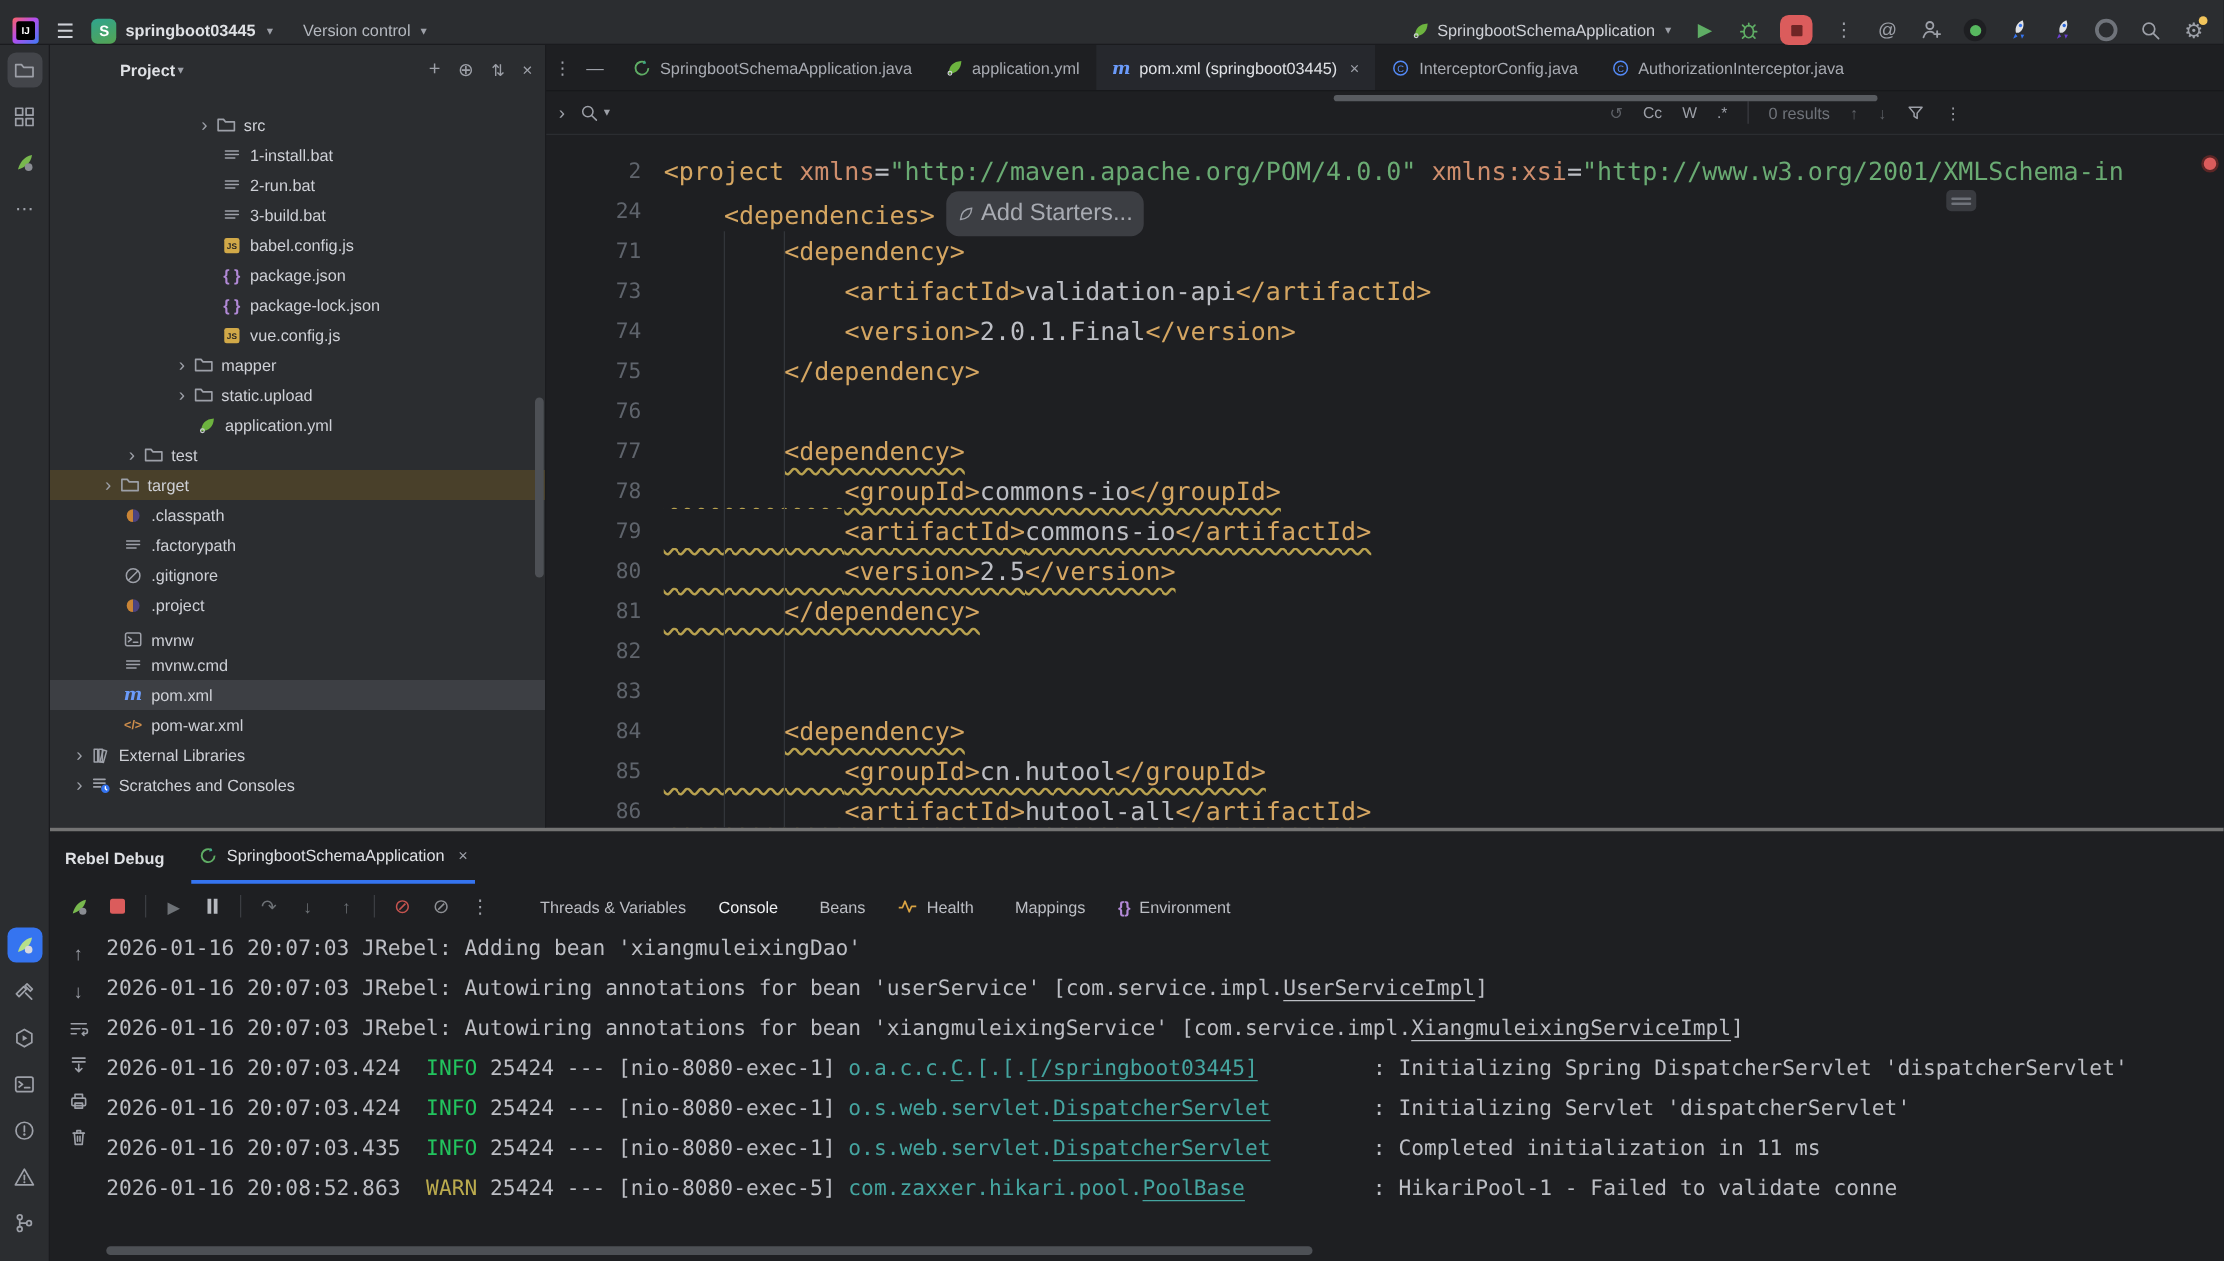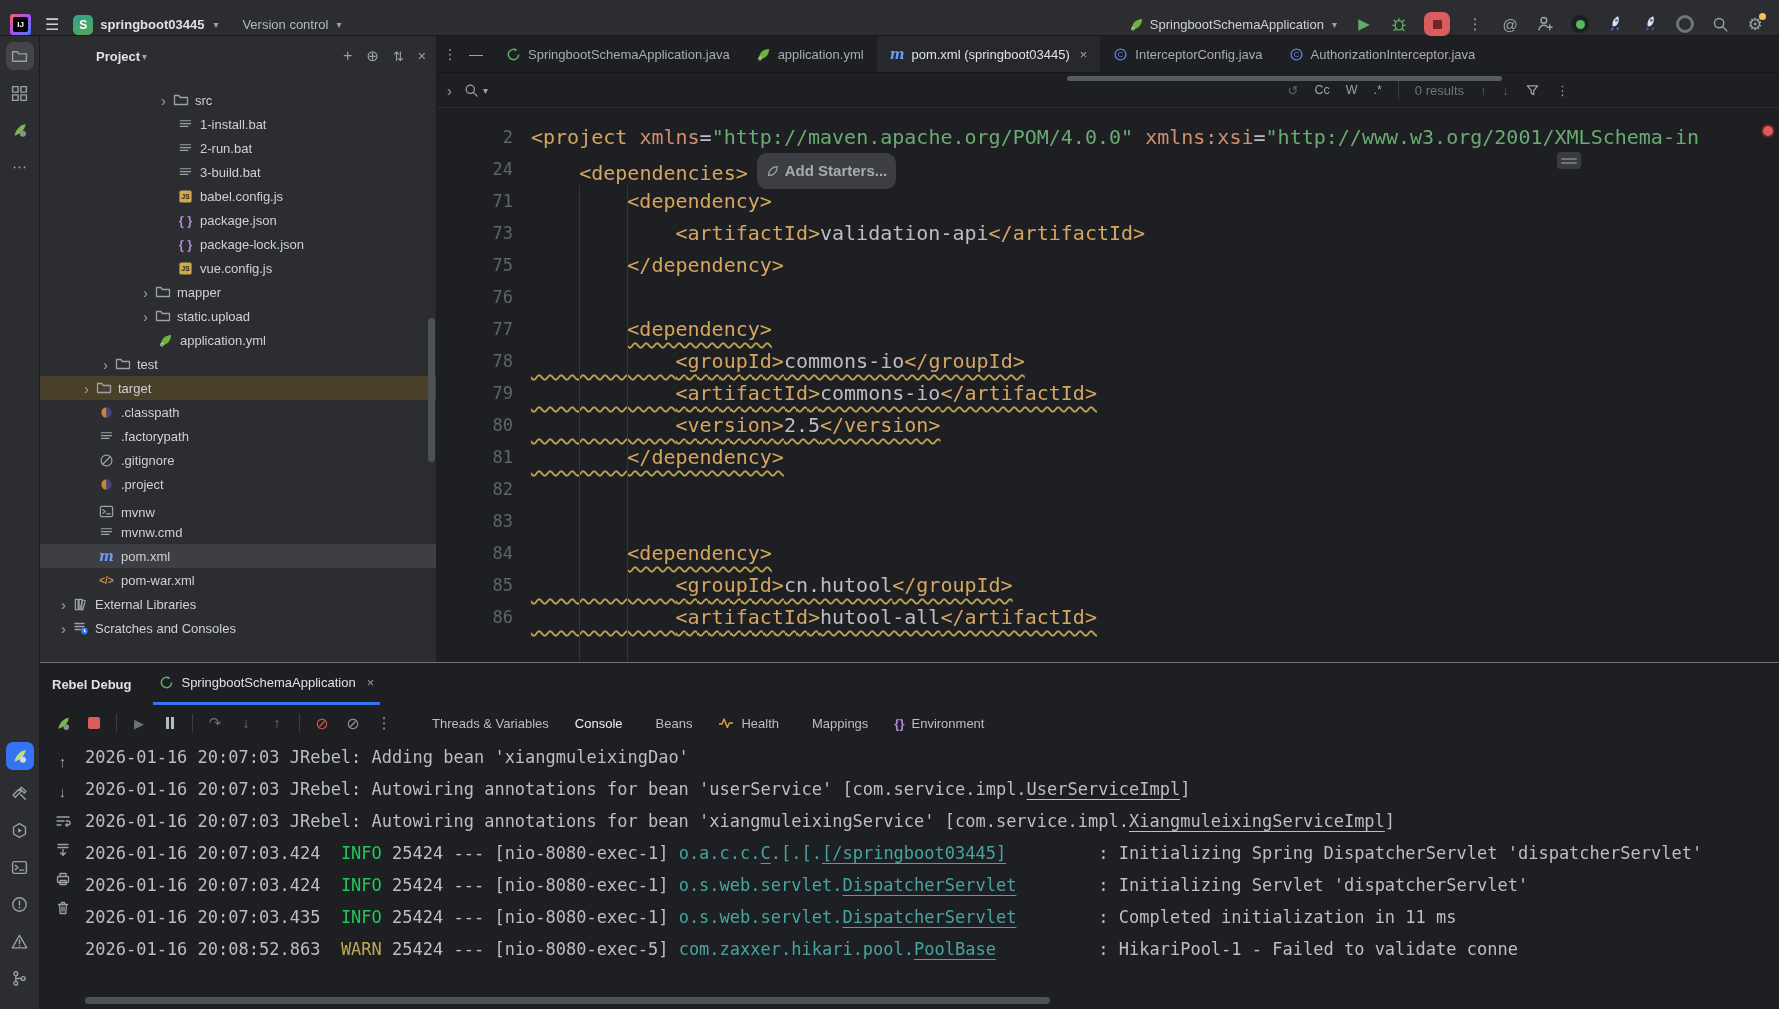--- a/index.html
+++ b/index.html
@@ -63,28 +63,28 @@
   .results{color:#6f737a;}
   .vsep{width:1px;height:18px;background:#3b3d42;}
   .dim{color:#5d6066;}
   .code{flex:1;position:relative;font-family:"DejaVu Sans Mono",monospace;font-size:20px;line-height:32px;padding-top:13px;overflow:hidden;}
   .cl{display:flex;height:32px;}
   .ln{width:76px;padding-right:18px;text-align:right;color:#5f646c;font-size:17px;flex:none;}
   .lc{white-space:pre;}
   .tag{color:#d5a662;} .attr{color:#cf8e6d;} .str{color:#6aab73;} .plain{color:#bcbec4;}
   .wv{text-decoration-line:underline;text-decoration-style:wavy;text-decoration-color:#b8a14f;text-decoration-thickness:1.5px;text-underline-offset:6px;}
   .inlay{display:inline-flex;align-items:center;gap:6px;background:#3c3e43;color:#a8abb2;border-radius:10px;
-     font-family:"Liberation Sans",sans-serif;font-size:15px;padding:2px 9px;margin-left:9px;vertical-align:2px;font-weight:bold;}
+     font-family:"Liberation Sans",sans-serif;font-size:19px;padding:2px 9px;margin-left:9px;vertical-align:2px;}
   .guide{position:absolute;width:1px;background:#32353a;top:77px;height:482px;}
   .errdot{position:absolute;top:16px;right:4px;width:14px;height:14px;border-radius:50%;background:#db5c5c;border:2px solid #5c2626;box-sizing:border-box;}
   .insp{position:absolute;top:44px;left:1120px;width:24px;height:17px;background:#393b40;border-radius:4px;
      display:flex;flex-direction:column;justify-content:center;gap:2px;padding:0 4px;box-sizing:border-box;}
   .insp i{height:2px;background:#6f737a;border-radius:1px;}
   
-  .debug{flex:1;border-top:1px solid #737373;display:flex;flex-direction:column;min-height:0;background:#1e1f22;}
+  .debug{flex:1;border-top:3px solid #737373;display:flex;flex-direction:column;min-height:0;background:#1e1f22;}
   .dbg-tabs{height:42px;flex:none;display:flex;align-items:stretch;padding-left:12px;gap:22px;}
   .dbg-title{display:flex;align-items:center;color:#dfe1e5;font-weight:700;}
   .sess{display:flex;align-items:center;gap:7px;color:#dfe1e5;border-bottom:3px solid #3574f0;padding:0 6px;}
   .sess .x{color:#9da0a8;margin-left:4px;}
   .dbg-tools{height:36px;flex:none;display:flex;align-items:center;gap:13px;padding-left:14px;}
   .dbg-tools .dic{display:flex;align-items:center;justify-content:center;min-width:18px;color:#9da0a8;}
   .viewtabs{display:flex;align-items:center;gap:26px;margin-left:26px;}
   .vtab{display:flex;align-items:center;gap:7px;color:#bcbec4;}
   .vtab.active{color:#eff0f2;}
   .pausebars{width:8px;height:12px;border-left:3px solid #b6b9bf;border-right:3px solid #b6b9bf;box-sizing:border-box;display:inline-block;}
@@ -580,20 +580,24 @@
               </div>
               <div class="cl">
                 <span class="ln">71</span>
                 <span class="lc"><span class="plain">        </span><span class="tag">&lt;dependency&gt;</span></span>
               </div>
               <div class="cl">
                 <span class="ln">73</span>
                 <span class="lc"><span class="plain">            </span><span class="tag">&lt;artifactId&gt;</span><span class="plain">validation-api</span><span class="tag">&lt;/artifactId&gt;</span></span>
               </div>
               <div class="cl">
+                <span class="ln">74</span>
+                <span class="lc"><span class="plain">            </span><span class="tag">&lt;version&gt;</span><span class="plain">2.0.1.Final</span><span class="tag">&lt;/version&gt;</span></span>
+              </div>
+              <div class="cl">
                 <span class="ln">75</span>
                 <span class="lc"><span class="plain">        </span><span class="tag">&lt;/dependency&gt;</span></span>
               </div>
               <div class="cl">
                 <span class="ln">76</span>
                 <span class="lc"></span>
               </div>
               <div class="cl">
                 <span class="ln">77</span>
                 <span class="lc"><span class="plain">        </span><span class="tag wv">&lt;dependency&gt;</span></span>

